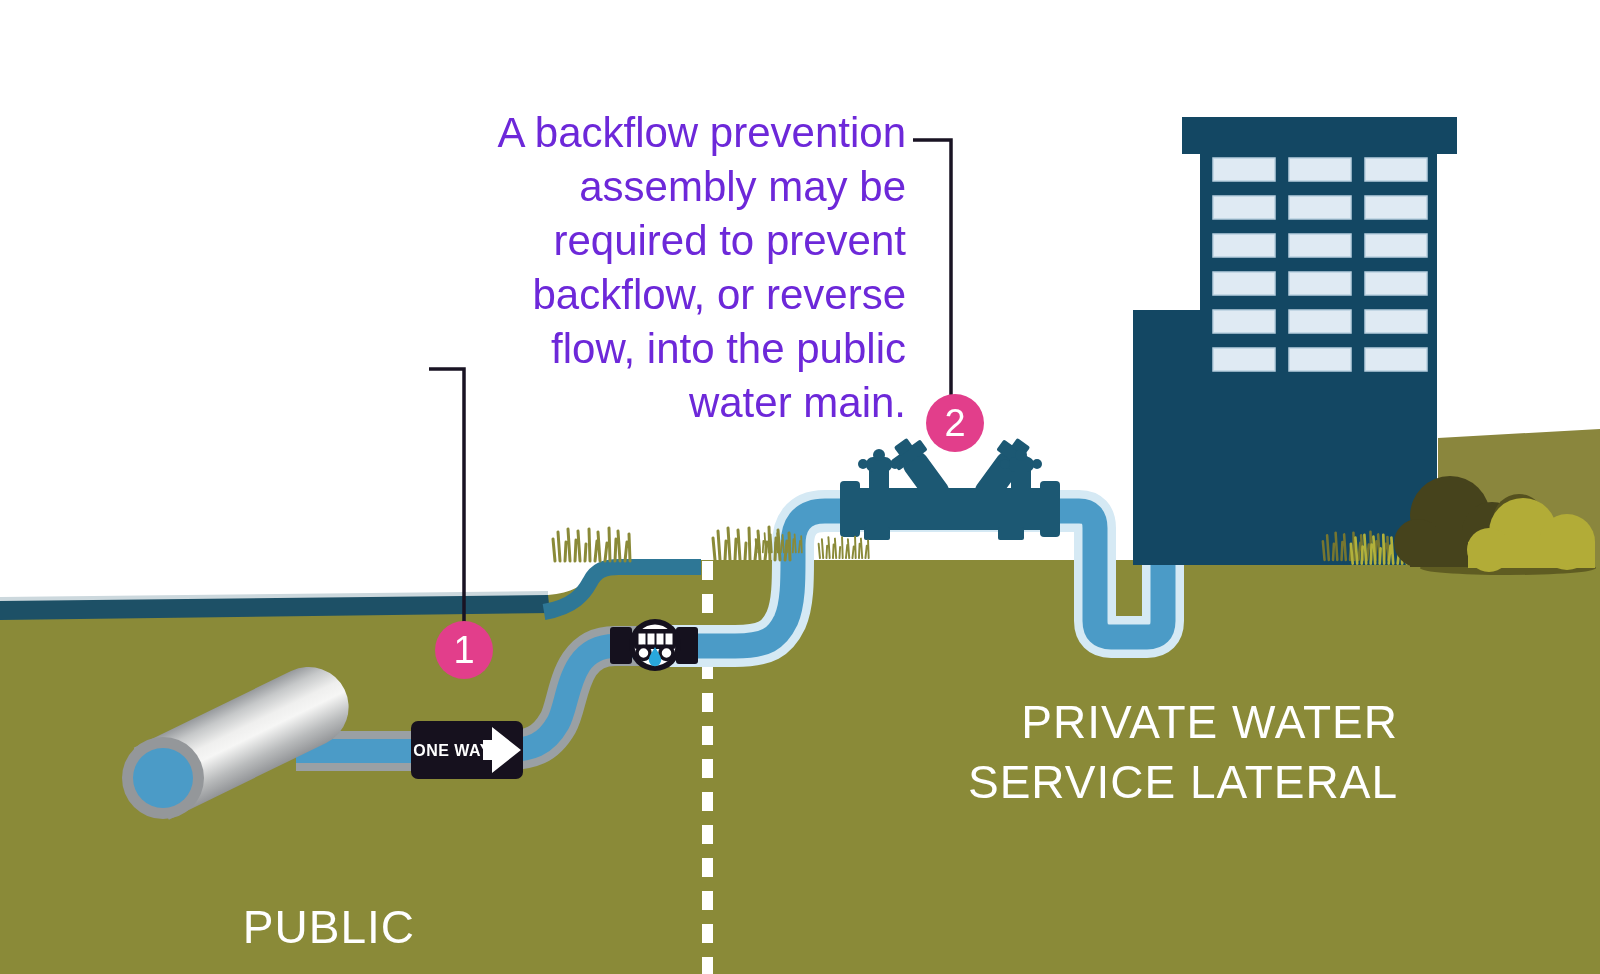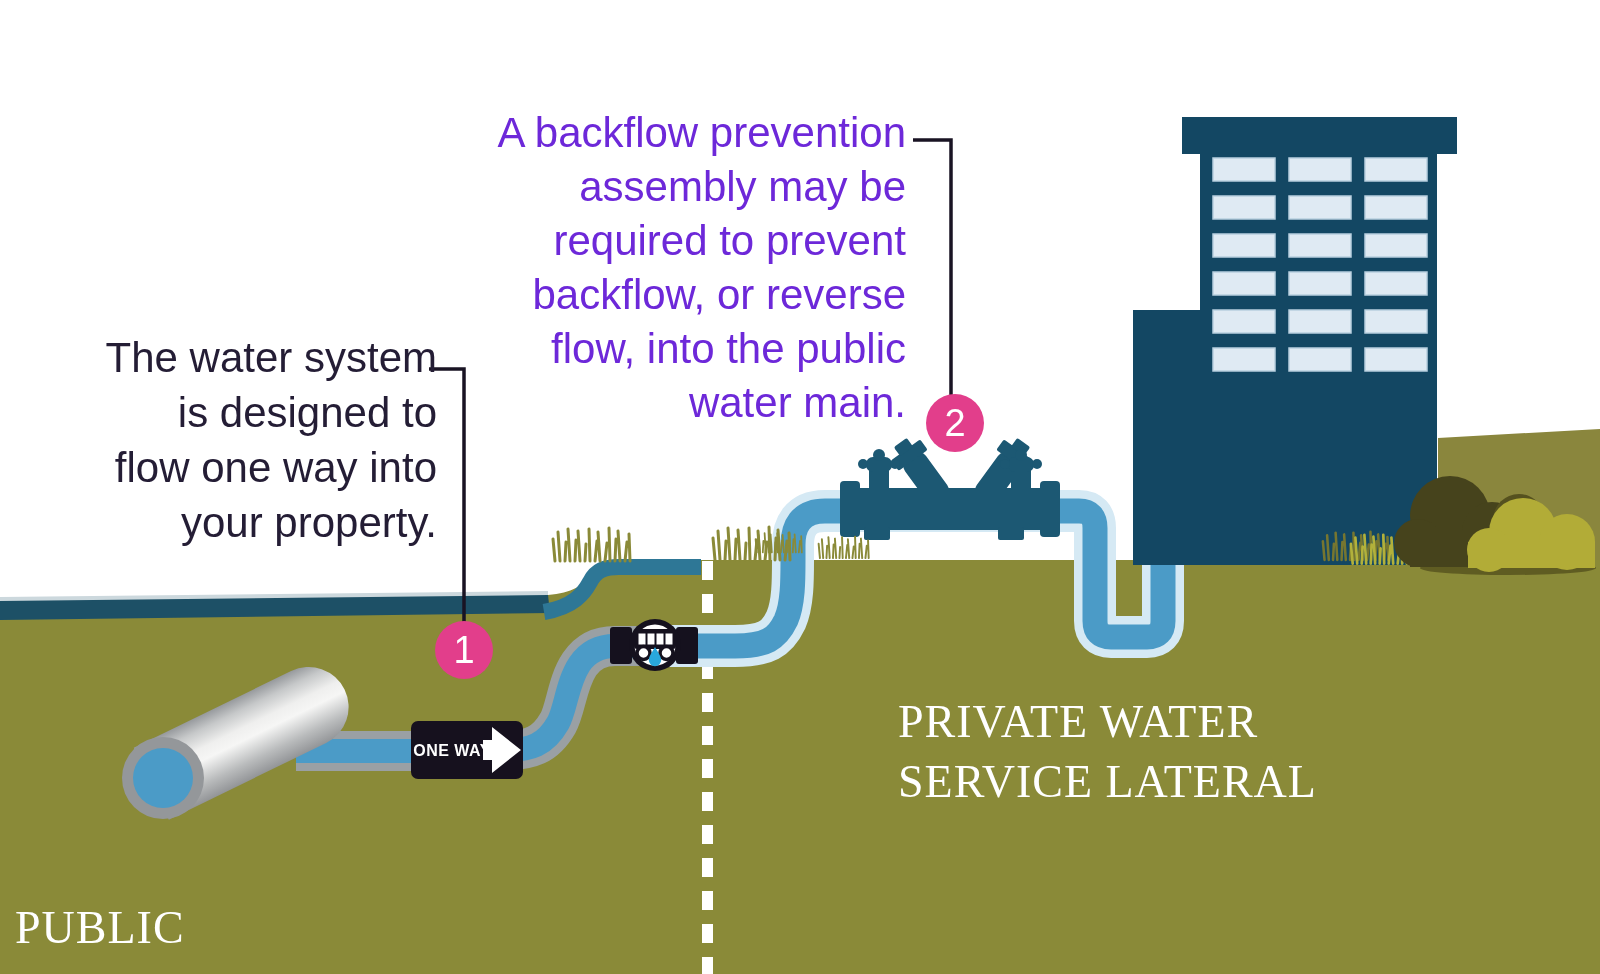--- a/index.html
+++ b/index.html
@@ -2,21 +2,21 @@
 <html><head>
 <meta charset="utf-8">
 <style>
   html,body{margin:0;padding:0;background:#ffffff;}
   #stage{position:relative;width:1600px;height:974px;overflow:hidden;background:#ffffff;
          font-family:"Liberation Sans", sans-serif;}
   #scene{position:absolute;left:0;top:0;}
   .annotation{position:absolute;white-space:pre-line;text-align:right;}
   #annotation-1{left:30px;top:330px;width:407px;font-size:42px;line-height:55px;color:#241d35;}
   #annotation-2{left:430px;top:106px;width:476px;font-size:42px;line-height:54px;color:#6d28d9;}
-  .ground-label{position:absolute;white-space:pre-line;text-align:left;color:#ffffff;letter-spacing:1px;font-family:Liberation Serif, serif;}
+  .ground-label{position:absolute;white-space:pre-line;text-align:right;color:#ffffff;letter-spacing:1px;}
   #label-public{left:15px;top:891px;width:400px;font-size:46px;line-height:73px;}
   #label-private{left:898px;top:692px;width:500px;font-size:46px;line-height:60px;}
   .marker{position:absolute;width:58px;height:58px;border-radius:50%;background:#e23e8b;
           color:#ffffff;display:flex;align-items:center;justify-content:center;font-size:38px;}
   #marker-1{left:435px;top:621px;}
   #marker-2{left:926px;top:394px;}
 </style>
 </head>
 <body>
 
@@ -162,24 +162,20 @@
       <circle cx="1523" cy="532" r="34"></circle>
         <circle cx="1489" cy="550" r="22"></circle>
         <circle cx="1567" cy="542" r="28"></circle>
       <rect x="1468" y="542" width="127" height="26"></rect>
     </g>
 
     <path d="M429,369 H464 V623" fill="none" stroke="#191323" stroke-width="3.5"></path>
     <path d="M913,140 H951 V396" fill="none" stroke="#191323" stroke-width="3.5"></path>
   </svg>
 
-  <div id="annotation-1" class="annotation">The water system
-is designed to
-flow one way into
-your property.</div>
 
   <div id="annotation-2" class="annotation">A backflow prevention
 assembly may be
 required to prevent
 backflow, or reverse
 flow, into the public
 water main.</div>
 
   <div id="marker-1" class="marker">1</div>
 

